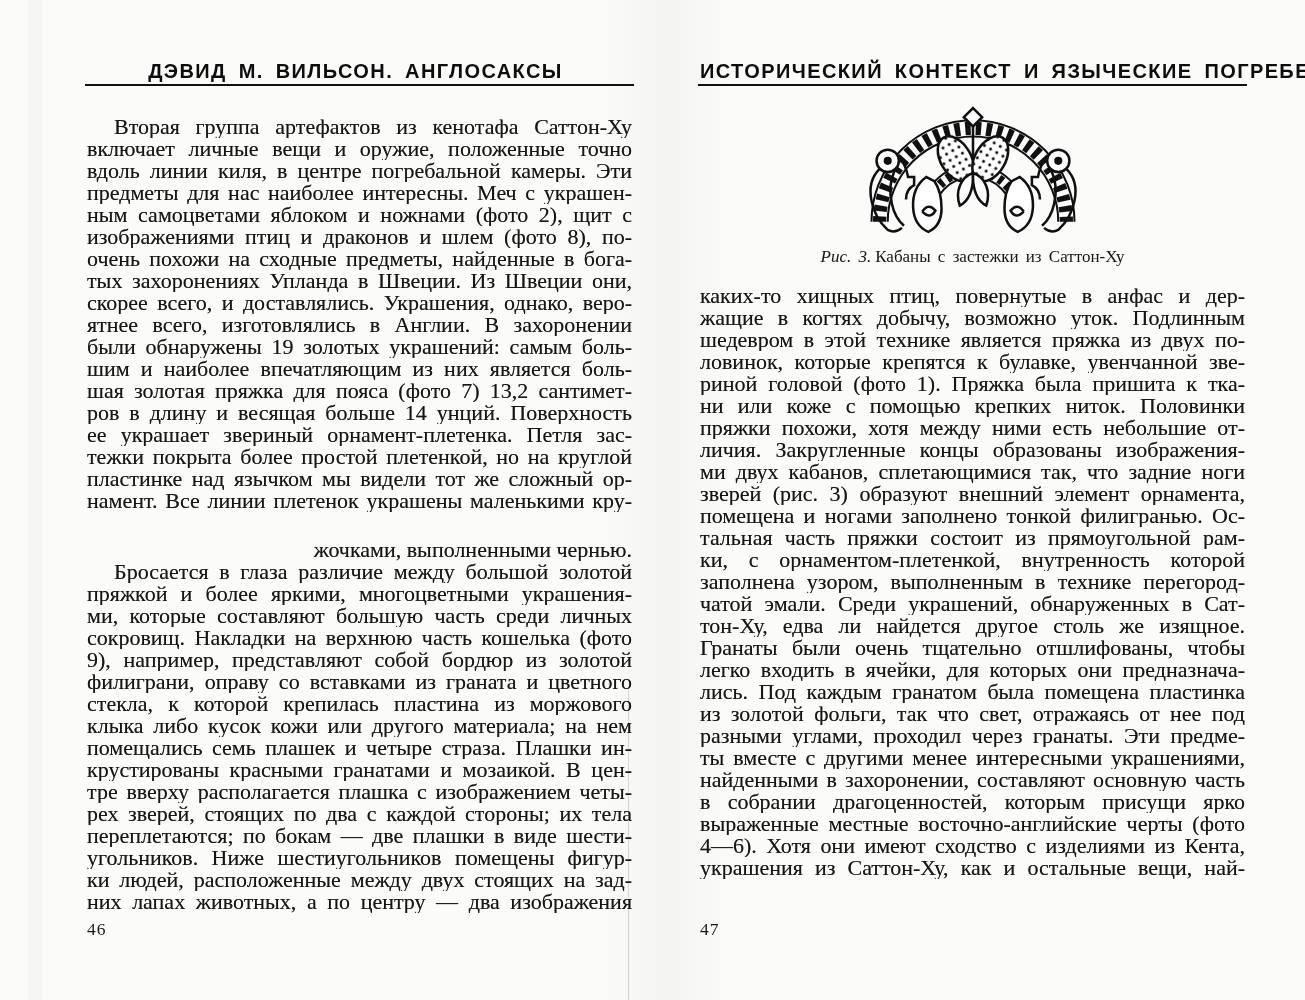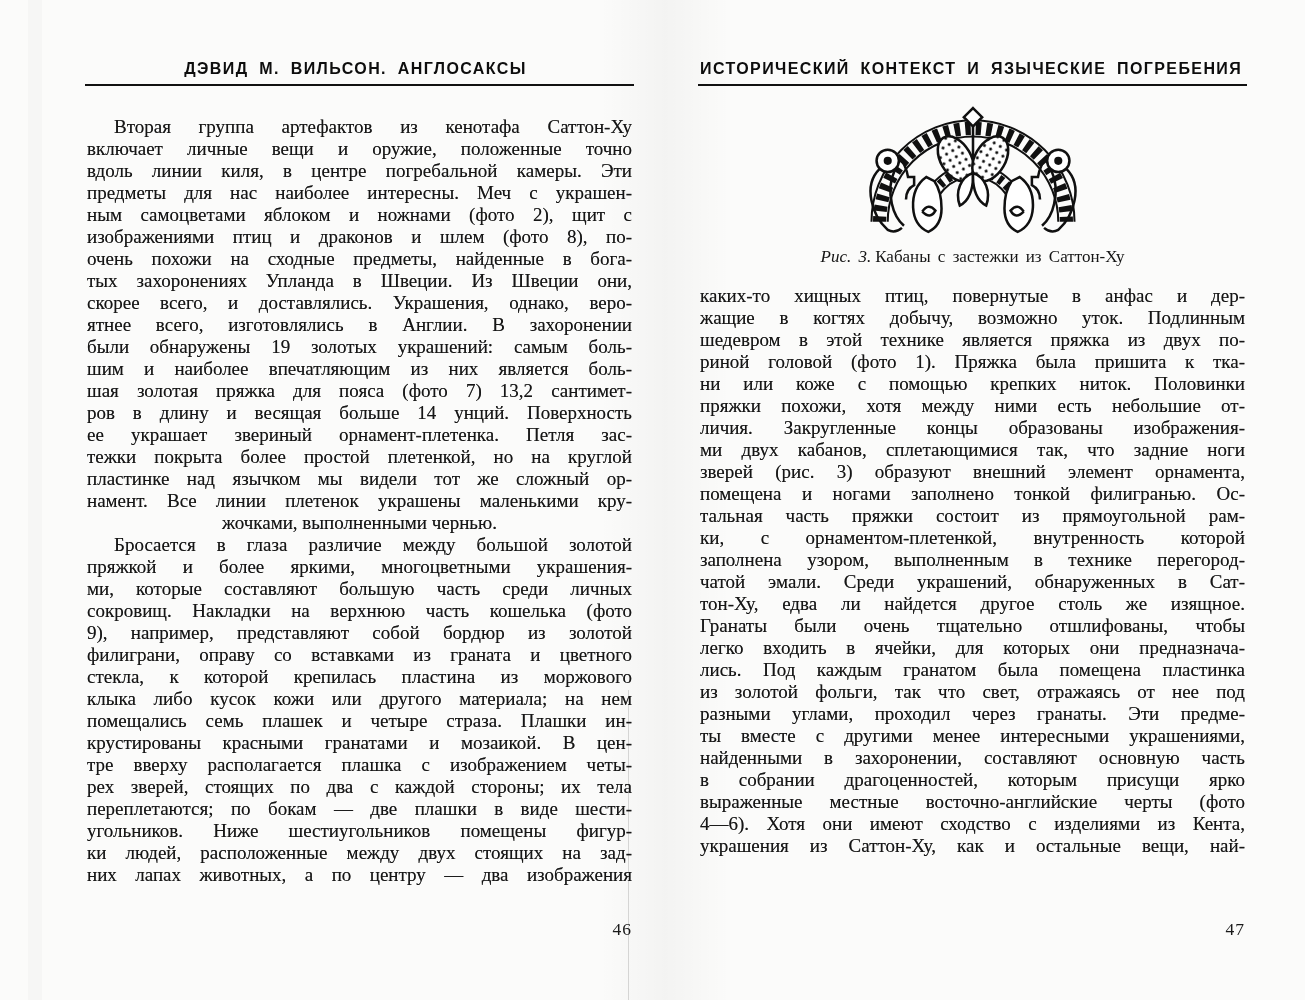--- a/index.html
+++ b/index.html
@@ -42,54 +42,54 @@
   }
   #pageL { left: 87px; }
   #pageR { left: 700px; }
 
   .pg-header {
     position: absolute;
     top: 60px; left: 0; right: 8px;
     text-align: center;
     font-family: "Liberation Sans", sans-serif;
     font-weight: 700;
-    font-size: 16px;
+    font-size: 20px;
     letter-spacing: 1.4px;
     word-spacing: 5px;
     color: #0d0d0d;
     white-space: nowrap;
   }
   .header-rule {
     position: absolute;
     top: 84px; left: -2px; right: -2px;
     border-top: 2.5px solid #111;
     height: 0;
   }
   .body-text {
     position: absolute;
     left: 0; right: 0;
-    font-size: 19px;
+    font-size: 22px;
     color: #161616;
     text-shadow: 0 0 0.4px rgba(20,20,20,0.55);
   }
   #pageL .body-text { top: 116px; }
   #pageR .body-text { top: 285px; }
   .line {
     height: 22px;
     line-height: 22px;
     overflow: hidden;
     text-align: justify;
   }
   .line::after {
     content: "";
     display: inline-block;
     width: 100%;
     vertical-align: top;
   }
-  .line.nojust { text-align: center; }
+  .line.nojust { text-align: right; margin-top: 27px; }
   .line.nojust::after { content: none; }
   .line.indent { text-indent: 27px; }
 
   .figure-wrap {
     position: absolute;
     top: 104px; left: 0; right: 0;
     display: flex;
     justify-content: center;
   }
   .fig-caption {
@@ -100,21 +100,21 @@
     color: #141414;
     word-spacing: 3px;
   }
   .cap-label {
     font-style: italic;
     margin-right: 4px;
   }
   .page-number {
     position: absolute;
     top: 919px; left: 0; right: 0;
-    text-align: right;
+    text-align: left;
     font-size: 17.5px;
     letter-spacing: 1px;
     color: #1a1a1a;
   }
 </style>
 </head>
 <body style="background: rgb(251, 251, 250); color: rgb(22, 22, 22);">
 
 <div class="spread">
   <div class="edge-band"></div>
@@ -211,20 +211,21 @@
     </div>
 
     <div class="fig-caption">
       <span class="cap-label">Рис. 3.</span><span>Кабаны с застежки из Саттон-Ху</span>
     </div>
 
     <div class="body-text">
         <div class="line">каких-то хищных птиц, повернутые в анфас и дер-</div>
         <div class="line">жащие в когтях добычу, возможно уток. Подлинным</div>
         <div class="line">шедевром в этой технике является пряжка из двух по-</div>
+        <div class="line">ловинок, которые крепятся к булавке, увенчанной зве-</div>
         <div class="line">риной головой (фото 1). Пряжка была пришита к тка-</div>
         <div class="line">ни или коже с помощью крепких ниток. Половинки</div>
         <div class="line">пряжки похожи, хотя между ними есть небольшие от-</div>
         <div class="line">личия. Закругленные концы образованы изображения-</div>
         <div class="line">ми двух кабанов, сплетающимися так, что задние ноги</div>
         <div class="line">зверей (рис. 3) образуют внешний элемент орнамента,</div>
         <div class="line">помещена и ногами заполнено тонкой филигранью. Ос-</div>
         <div class="line">тальная часть пряжки состоит из прямоугольной рам-</div>
         <div class="line">ки, с орнаментом-плетенкой, внутренность которой</div>
         <div class="line">заполнена узором, выполненным в технике перегород-</div>

